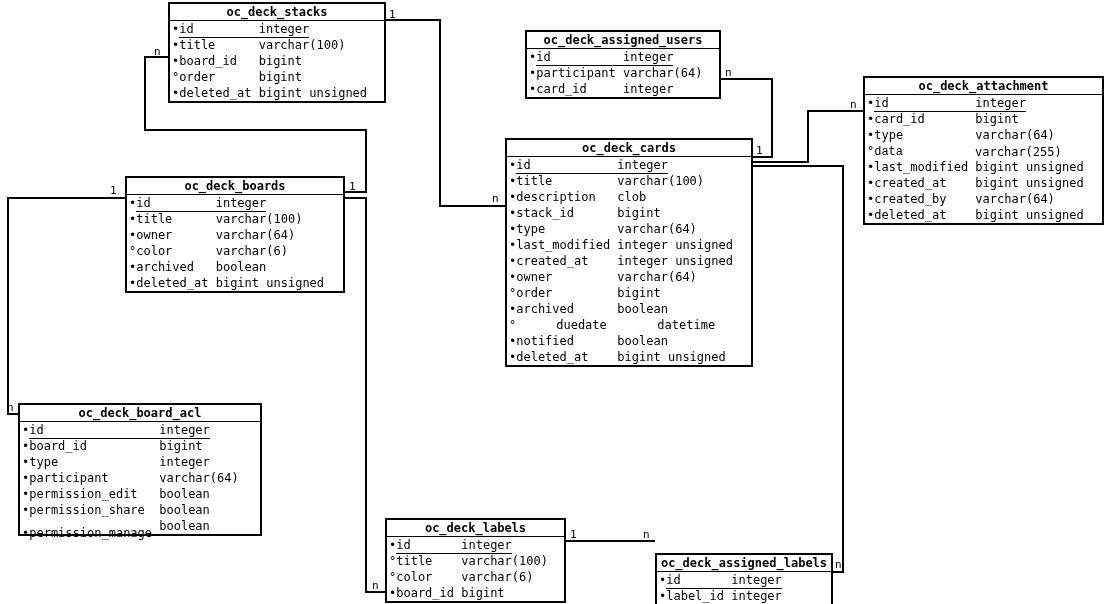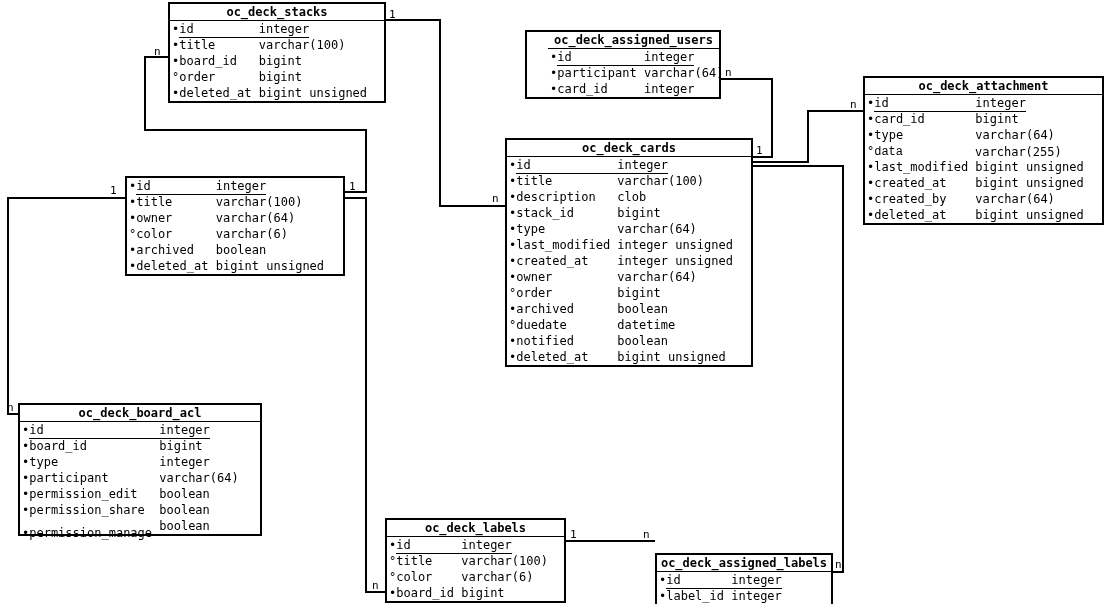--- a/index.html
+++ b/index.html
@@ -95,21 +95,21 @@
           </span></div>
         <div class="frow"><span class="marker">°</span><span class="fbody">
             <span class="fname" style="width: 11ch;">order</span>
             <span class="ftype">bigint</span>
           </span></div>
         <div class="frow"><span class="marker">•</span><span class="fbody">
             <span class="fname" style="width: 11ch;">deleted_at</span>
             <span class="ftype">bigint unsigned</span>
           </span></div>
       </div>
-      <div class="table" style="left: 525px; top: 30px; width: 196px; padding-left: 21px;">
+      <div class="table" style="left: 525px; top: 30px; width: 196px;">
         <div class="thead">oc_deck_assigned_users</div>
         <div class="frow"><span class="marker">•</span><span class="fbody pk">
             <span class="fname" style="width: 12ch;">id</span>
             <span class="ftype">integer</span>
           </span></div>
         <div class="frow"><span class="marker">•</span><span class="fbody">
             <span class="fname" style="width: 12ch;">participant</span>
             <span class="ftype">varchar(64)</span>
           </span></div>
         <div class="frow"><span class="marker">•</span><span class="fbody">
@@ -188,33 +188,34 @@
           </span></div>
         <div class="frow"><span class="marker">°</span><span class="fbody">
             <span class="fname" style="width: 14ch;">order</span>
             <span class="ftype">bigint</span>
           </span></div>
         <div class="frow"><span class="marker">•</span><span class="fbody">
             <span class="fname" style="width: 14ch;">archived</span>
             <span class="ftype">boolean</span>
           </span></div>
         <div class="frow"><span class="marker">°</span><span class="fbody">
-            <span class="fname" style="width: 14ch;">duedate</span>
+            <span class="fname" style="width: 14ch; margin-left: 40px;">duedate</span>
             <span class="ftype">datetime</span>
           </span></div>
         <div class="frow"><span class="marker">•</span><span class="fbody">
             <span class="fname" style="width: 14ch;">notified</span>
             <span class="ftype">boolean</span>
           </span></div>
         <div class="frow"><span class="marker">•</span><span class="fbody">
             <span class="fname" style="width: 14ch;">deleted_at</span>
             <span class="ftype">bigint unsigned</span>
           </span></div>
       </div>
       <div class="table" style="left: 125px; top: 176px; width: 220px;">
+        <div class="thead">oc_deck_boards</div>
         <div class="frow"><span class="marker">•</span><span class="fbody pk">
             <span class="fname" style="width: 11ch;">id</span>
             <span class="ftype">integer</span>
           </span></div>
         <div class="frow"><span class="marker">•</span><span class="fbody">
             <span class="fname" style="width: 11ch;">title</span>
             <span class="ftype">varchar(100)</span>
           </span></div>
         <div class="frow"><span class="marker">•</span><span class="fbody">
             <span class="fname" style="width: 11ch;">owner</span>

